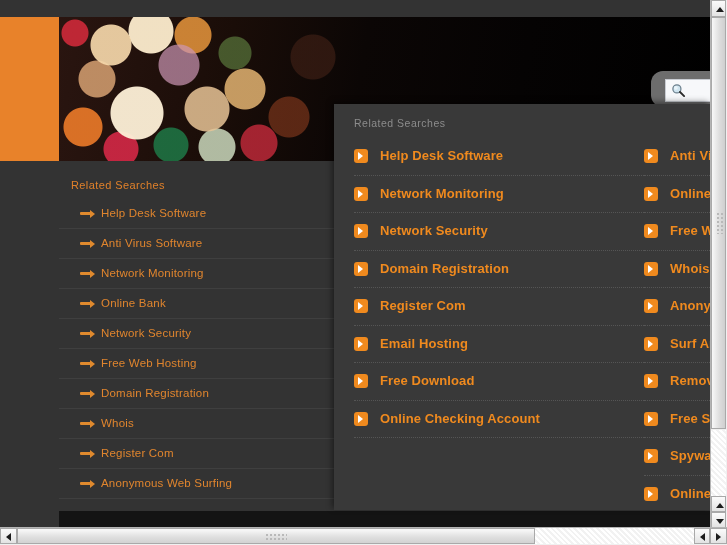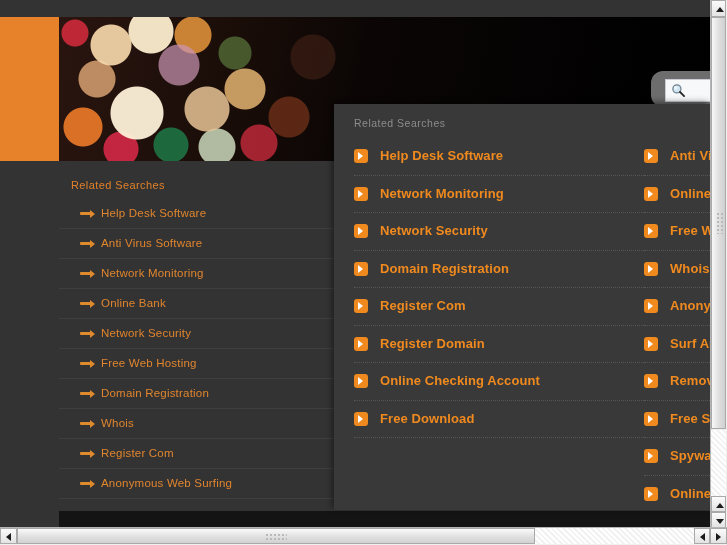--- a/index.html
+++ b/index.html
@@ -285,29 +285,29 @@
             <li class="ov-item">
               <span class="ov-ico"></span>
               <span>Domain Registration</span>
             </li>
             <li class="ov-item">
               <span class="ov-ico"></span>
               <span>Register Com</span>
             </li>
             <li class="ov-item">
               <span class="ov-ico"></span>
-              <span>Register Domain</span>
+              <span>Email Hosting</span>
+            </li>
+            <li class="ov-item">
+              <span class="ov-ico"></span>
+              <span>Free Download</span>
             </li>
             <li class="ov-item">
               <span class="ov-ico"></span>
               <span>Online Checking Account</span>
-            </li>
-            <li class="ov-item">
-              <span class="ov-ico"></span>
-              <span>Free Download</span>
             </li>
           </ul>
         </div>
 
         <div class="ov-col c2">
           <ul class="ov-list">
             <li class="ov-item">
               <span class="ov-ico"></span>
               <span>Anti Virus Software</span>
             </li>

